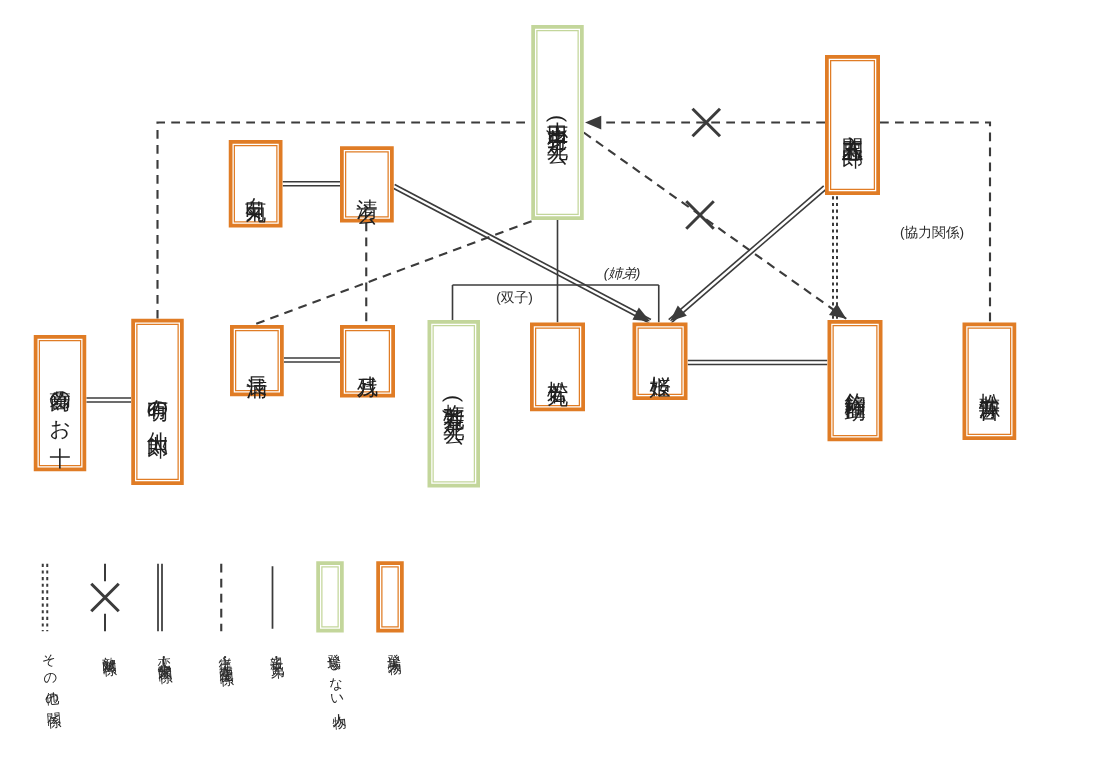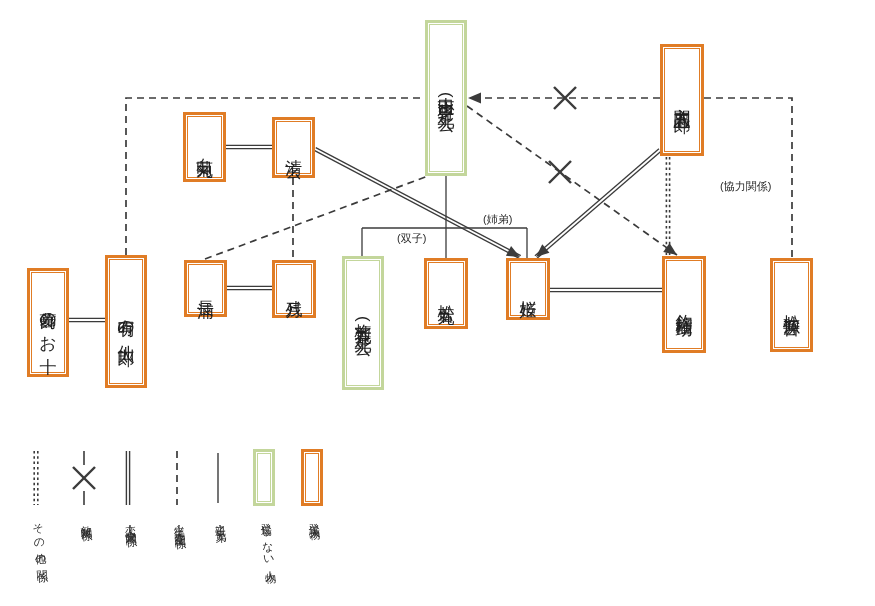--- a/index.html
+++ b/index.html
@@ -164,21 +164,21 @@
       </div>
       <div class="node" style="left: 105px; top: 255px; width: 42px; height: 133px; border-color: rgb(224, 124, 37);">
         <div class="node-inner" style="border-color: rgb(224, 124, 37);">
           <div class="node-label">有明の仙太郎</div>
         </div>
       </div>
     </div>
   <div id="annos">
       <div class="anno" style="left: 720px; top: 186px;">(協力関係)</div>
       <div class="anno" style="left: 397px; top: 238px;">(双子)</div>
-      <div class="anno" style="left: 483px; top: 219px;">(姉弟)</div>
+      <div class="anno" style="left: 483px; top: 219px; font-style: italic;">(姉弟)</div>
     </div>
   <div id="legend">
       <div class="legend-item" style="left: 12px; top: 449px;">
         <svg width="48" height="58" class="legend-symbol">
           <line x1="22.2" y1="2" x2="22.2" y2="56" stroke="#3B3B3B" stroke-width="1.6" stroke-dasharray="2.5 2.8"></line>
           <line x1="25.8" y1="2" x2="25.8" y2="56" stroke="#3B3B3B" stroke-width="1.6" stroke-dasharray="2.5 2.8"></line>
         </svg>
         <div class="legend-label">その他の関係</div>
       </div>
       <div class="legend-item" style="left: 60px; top: 449px;">

